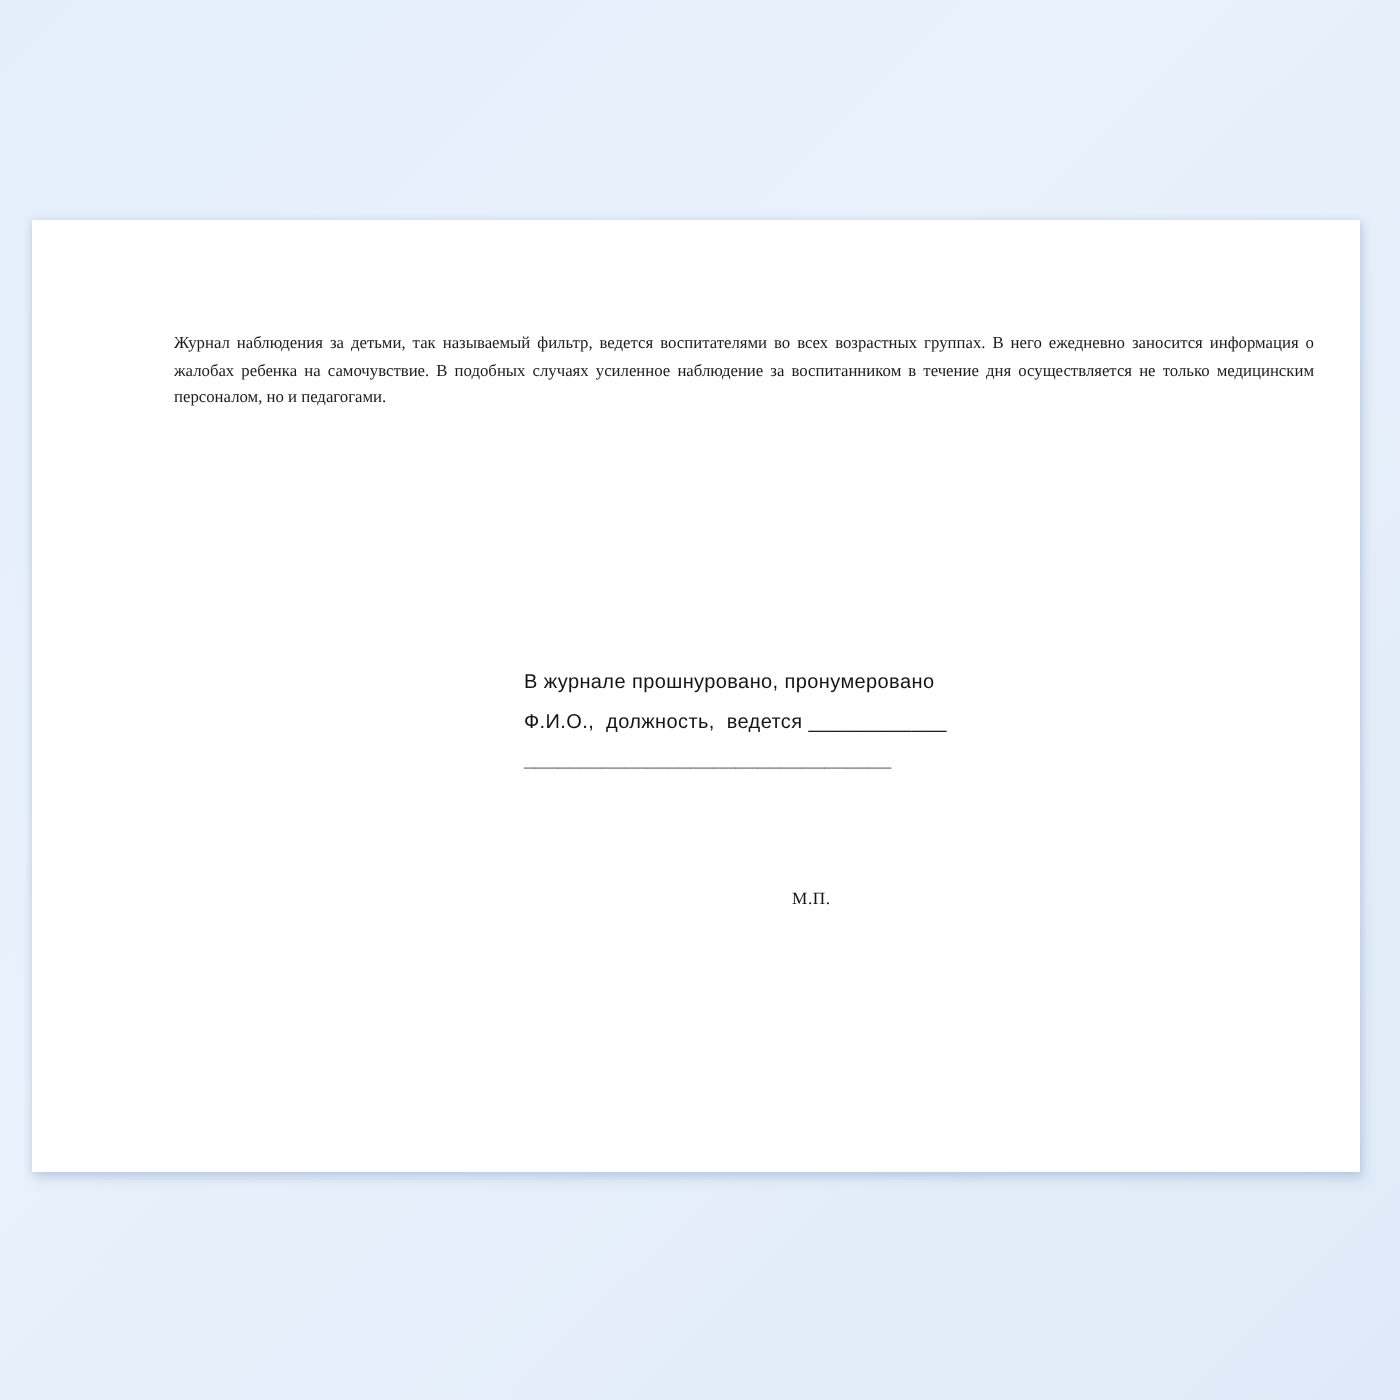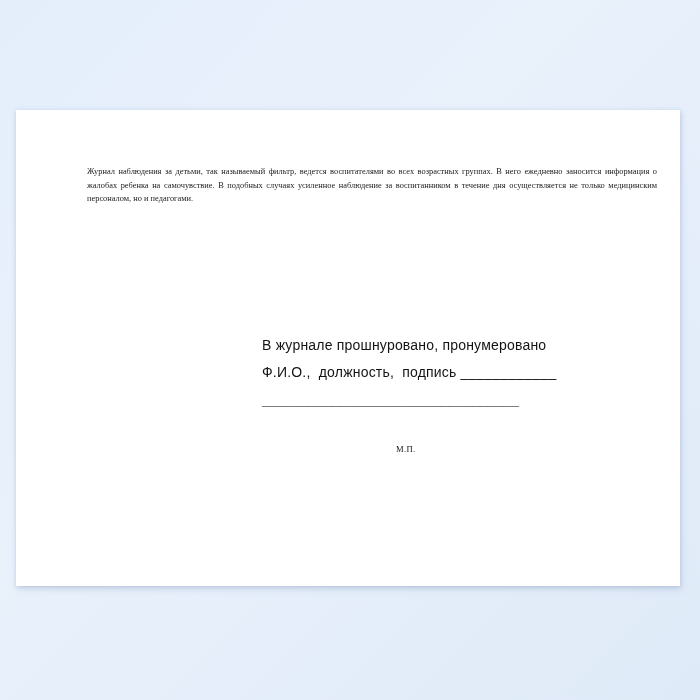--- a/index.html
+++ b/index.html
@@ -49,21 +49,21 @@
     text-align: justify;
     text-justify: inter-word;
     margin-left: 23px;
   }
   .certify-block {
     position: absolute;
     left: 246px;
     top: 222px;
     width: 300px;
     font-family: "Liberation Sans", sans-serif;
-    font-size: 14px;
+    font-size: 10px;
     color: #141414;
     line-height: 1.95;
   }
   .certify-line {
     white-space: pre;
     letter-spacing: 0.2px;
   }
   .certify-line.rule {
     letter-spacing: 0px;
     font-weight: bold;
@@ -83,20 +83,20 @@
 
 <div class="stage">
   <div class="page-shadow"></div>
 
   <div class="page">
 
     <div class="body-text">Журнал наблюдения за детьми, так называемый фильтр, ведется воспитателями во всех возрастных группах. В него ежедневно заносится информация о жалобах ребенка на самочувствие. В подобных случаях усиленное наблюдение за воспитанником в течение дня осуществляется не только медицинским персоналом, но и педагогами.</div>
 
     <div class="certify-block">
       <div class="certify-line">В журнале прошнуровано, пронумеровано</div>
-      <div class="certify-line">Ф.И.О.,  должность,  подпись ____________</div>
+      <div class="certify-line">Ф.И.О.,  должность,  ведется ____________</div>
       <div class="certify-line rule">_________________________________</div>
     </div>
 
     <div class="mp">М.П.</div>
 
   </div>
 </div>
 
 </body></html>

